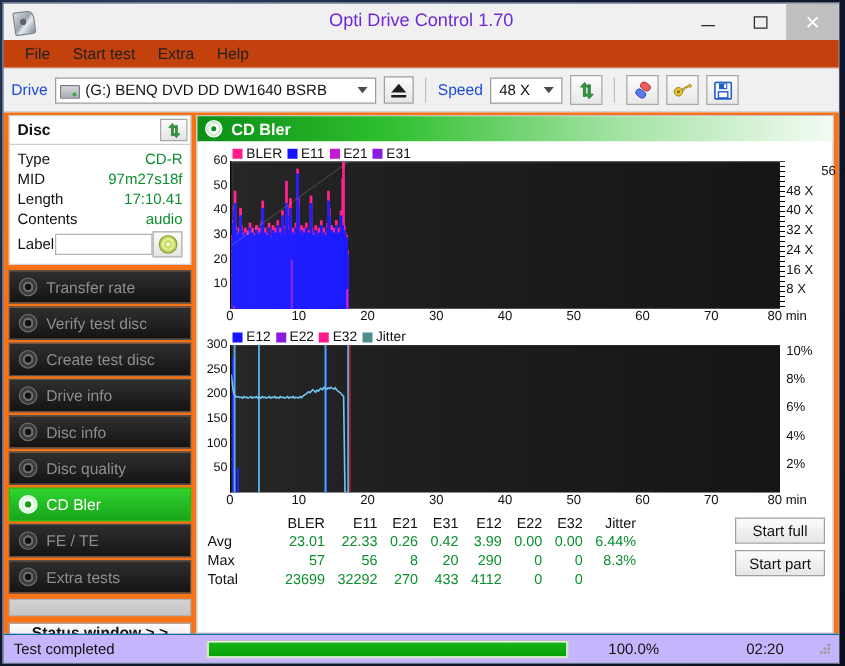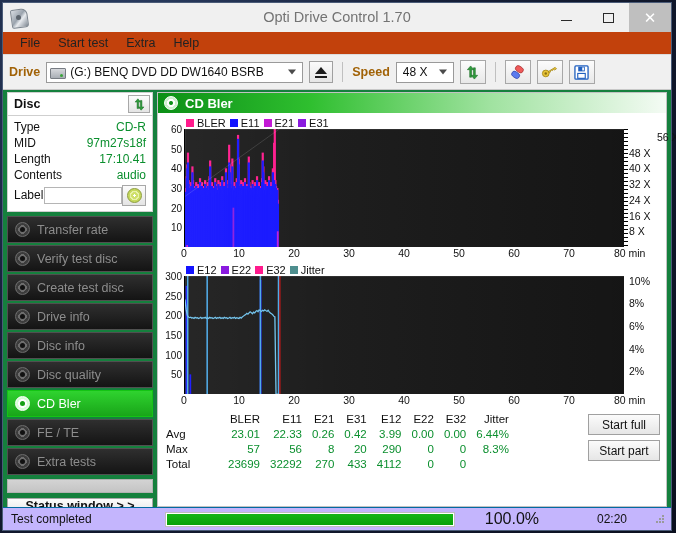--- a/index.html
+++ b/index.html
@@ -40,21 +40,21 @@
     border-radius:2px 6px 3px 2px;
     transform:rotate(-8deg);
     border:1px solid #7b848e;
   }
   #app-icon .hole{
     position:absolute;left:7px;top:7px;width:5px;height:5px;border-radius:50%;
     background:#5c646d;
   }
   #title-text{
     position:absolute;left:0;right:0;text-align:center;
-    font-size:14.5px;color:#737373;
+    font-size:14.5px;color:#6d28d9;
     line-height:29px;
     pointer-events:none;
   }
   .wbtn{
     width:42px;height:29px;display:flex;align-items:center;justify-content:center;
     font-size:13px;color:#2a2a2a;cursor:default;
   }
   #win-buttons{margin-left:auto;display:flex;}
   #btn-close{background:#bfbfbf;color:#ffffff;font-size:15px;}
   .min-glyph{display:block;width:11px;height:1px;background:#2a2a2a;margin-top:6px;}
@@ -68,21 +68,21 @@
   }
   .menu-item{
     font-size:12.5px;color:#222;padding:2px 9px;cursor:default;
   }
   
   #toolbar{
     height:34px;min-height:34px;display:flex;align-items:center;
     padding:0 6px;background:#f0f0f0;gap:6px;
     border-bottom:1px solid #c8c8c8;
   }
-  .tb-label{font-size:12.5px;font-weight:bold;color:#a16207;}
+  .tb-label{font-size:12.5px;font-weight:normal;color:#1d4ed8;}
   #drive-combo{
     width:257px;height:21px;background:#fff;border:1px solid #9a9a9a;
     display:flex;align-items:center;position:relative;box-sizing:border-box;
   }
   .drive-icon{
     width:15px;height:13px;margin-left:3px;position:relative;flex:0 0 auto;
   }
   .drive-icon .body{
     position:absolute;left:0;top:2px;width:14px;height:9px;
     background:linear-gradient(#d6d8dc,#a9aeb5);border:1px solid #777c83;border-radius:1px;
@@ -105,21 +105,21 @@
     width:58px;height:21px;background:#fff;border:1px solid #9a9a9a;position:relative;
     display:flex;align-items:center;box-sizing:border-box;
   }
   #speed-text{font-size:12px;color:#111;margin-left:6px;}
   .tb-iconbtn{
     width:26px;height:24px;border:1px solid #a8a8a8;background:linear-gradient(#fcfcfc,#e8e8e8);
     display:flex;align-items:center;justify-content:center;box-sizing:border-box;position:relative;
   }
   .tb-sep{width:1px;height:20px;background:#c0c0c0;margin:0 3px;}
   
-  #body{flex:1;display:flex;min-height:0;background:#15803d;padding:0 0 0 0;}
+  #body{flex:1;display:flex;min-height:0;background:#f97316;padding:0 0 0 0;}
   #sidebar{width:152px;min-width:152px;display:flex;flex-direction:column;padding:2px 2px 0 4px;box-sizing:border-box;}
   
   #disc-box{border:1px solid #cfcfcf;background:#fff;box-sizing:border-box;}
   #disc-head{
     height:22px;display:flex;align-items:center;justify-content:space-between;
     border-bottom:1px solid #cfcfcf;padding:0 2px 0 6px;
   }
   #disc-head .t{font-size:12.5px;font-weight:bold;color:#111;}
   .refresh-btn{
     width:22px;height:18px;border:1px solid #a8a8a8;background:linear-gradient(#fcfcfc,#e4e4e4);
@@ -242,21 +242,21 @@
   
   #statusbar{
     height:22px;min-height:22px;display:flex;align-items:center;
     background:#c4b5fd;border-top:1px solid #0369a1;padding:0 2px;gap:12px;
   }
   #status-text{font-size:12px;color:#111;padding-left:6px;width:142px;}
   #progress-outer{
     width:290px;height:15px;border:1px solid #bdbdbd;background:#fff;box-sizing:border-box;padding:1px;
   }
   #progress-fill{height:100%;background:linear-gradient(#16b516,#07a007);width:100%;}
-  #progress-pct{font-size:16px;color:#111;width:64px;text-align:right;padding-left:8px;}
+  #progress-pct{font-size:12px;color:#111;width:64px;text-align:center;padding-left:8px;}
   #elapsed{font-size:12px;color:#111;margin-left:auto;padding-right:16px;}
   #grip{width:10px;height:10px;margin-right:4px;position:relative;}
   #grip i{position:absolute;width:2px;height:2px;background:#9a9a9a;}
 </style>
 </head>
 <body>
 
 <div id="desktop"></div>
 
 <div id="window">

